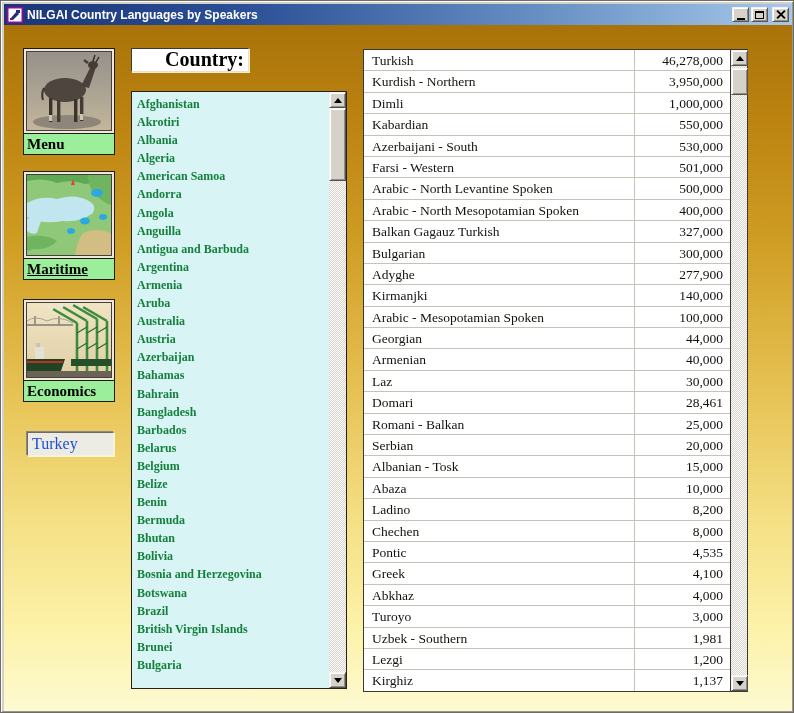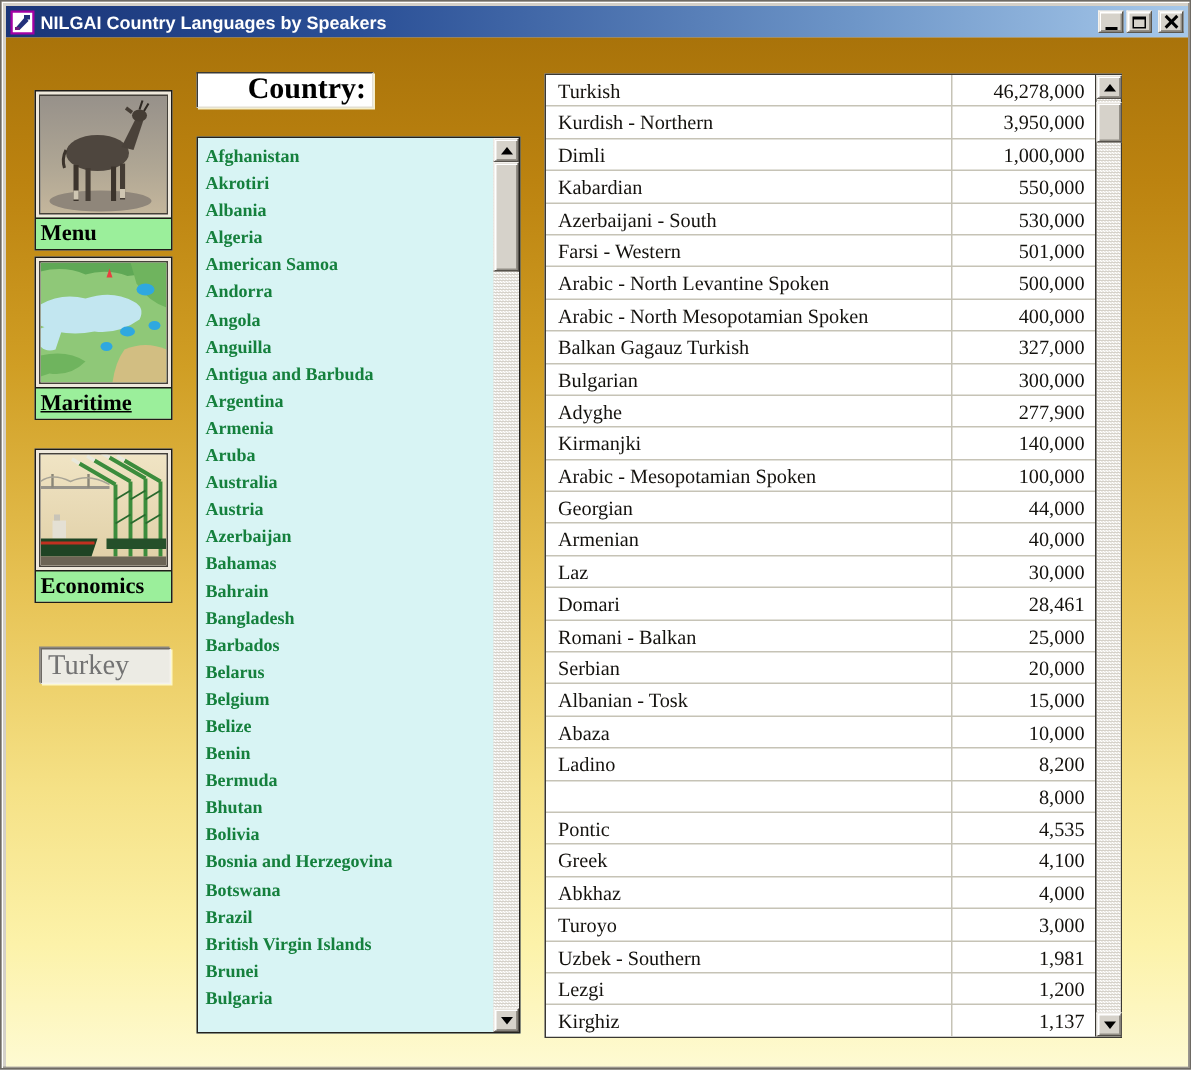--- a/index.html
+++ b/index.html
@@ -54,27 +54,27 @@
     position:absolute; left:19px; width:92px;
     border:1px solid #1E1C18; background:#EFE9DC;
   }
   .img-widget .pic { margin:2px; border:1px solid #45413A; overflow:hidden; }
   .img-widget .pic svg { display:block; }
   .img-widget .caption {
     border-top:1px solid #1E1C18; background:#9BEF9B;
     font-weight:bold; font-size:15px; color:#000;
     padding:0 2px 2px 3px; height:21px; line-height:20px;
   }
-  .w-menu      { top:35px;  }
+  .w-menu      { top:23px;  }
   .w-maritime  { top:146px;text-decoration:underline; }
   .w-economics { top:274px; }
 
   .country-field {
     position:absolute; left:23px; top:407px; width:87px; height:24px;
-    background:#ECEBE4; color:#737373; font-size:19px; line-height:21px;
+    background:#ECEBE4; color:#1d4ed8; font-size:16px; line-height:21px;
     padding-left:4px;
     border:1px solid; border-color:#6E6A64 #F4F2EC #F4F2EC #6E6A64;
     box-shadow:-1px -1px 0 #8A8680, 1px 1px 0 #FDF8C8;
   }
 
   
   .country-label {
     position:absolute; left:127px; top:23px; width:118px; height:24px;
     background:#FFFFFF; text-align:right; font-weight:bold; font-size:20px;
     line-height:21px; padding-right:4px; color:#000;
@@ -387,20 +387,21 @@
           </div>
             <div class="lang-row">
             <div class="lang-cell lang-name">Abaza</div>
             <div class="lang-cell lang-val">10,000</div>
           </div>
             <div class="lang-row">
             <div class="lang-cell lang-name">Ladino</div>
             <div class="lang-cell lang-val">8,200</div>
           </div>
             <div class="lang-row">
+            <div class="lang-cell lang-name">Chechen</div>
             <div class="lang-cell lang-val">8,000</div>
           </div>
             <div class="lang-row">
             <div class="lang-cell lang-name">Pontic</div>
             <div class="lang-cell lang-val">4,535</div>
           </div>
             <div class="lang-row">
             <div class="lang-cell lang-name">Greek</div>
             <div class="lang-cell lang-val">4,100</div>
           </div>

